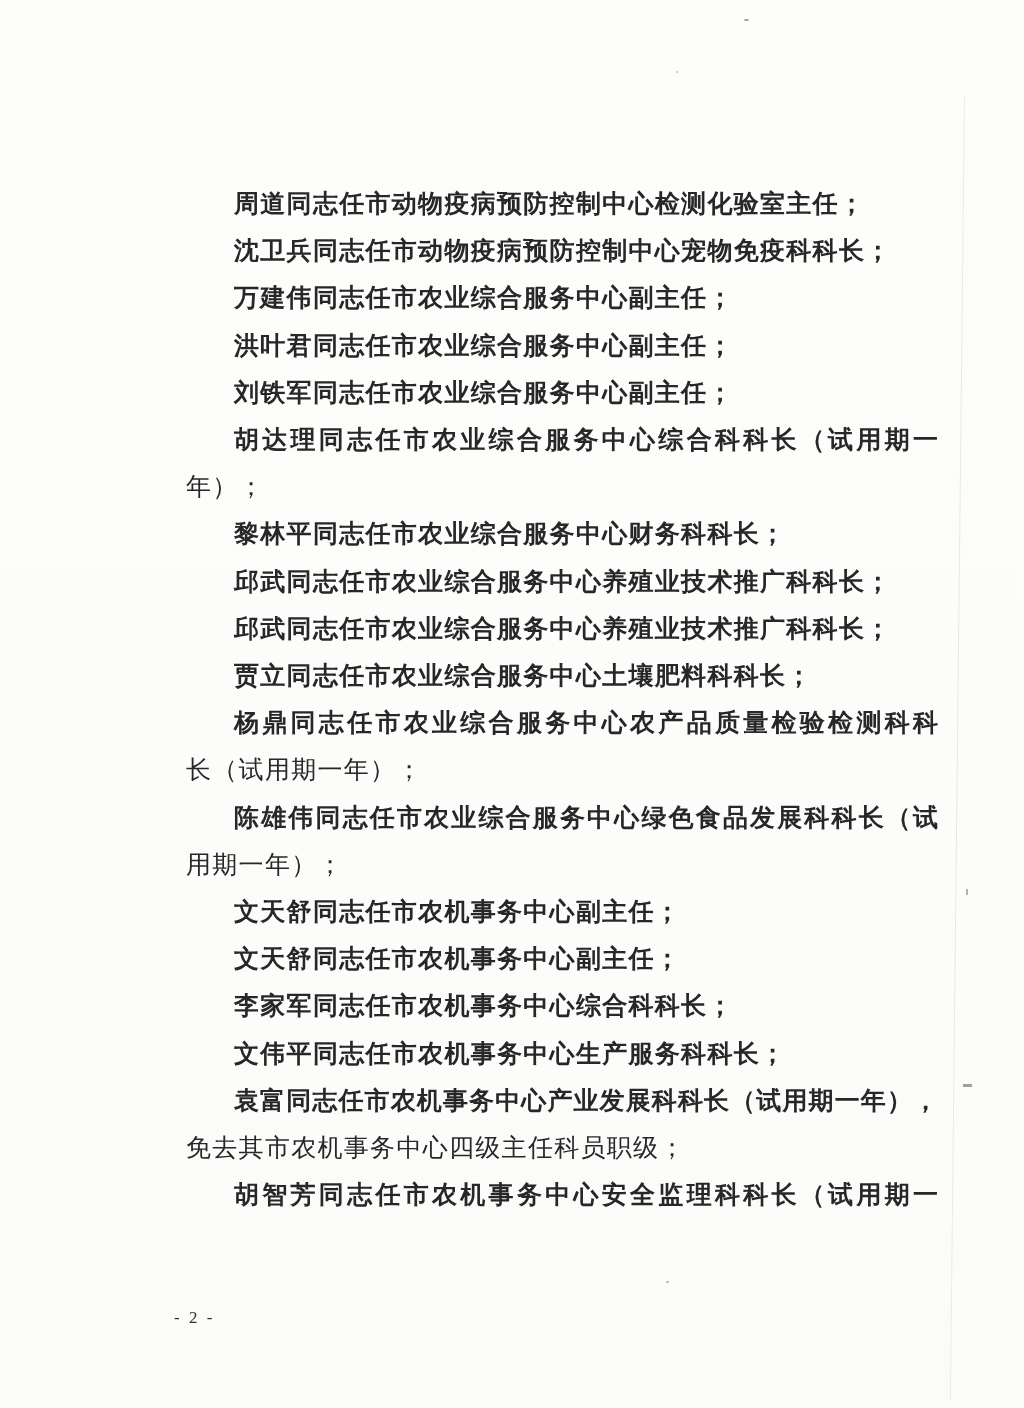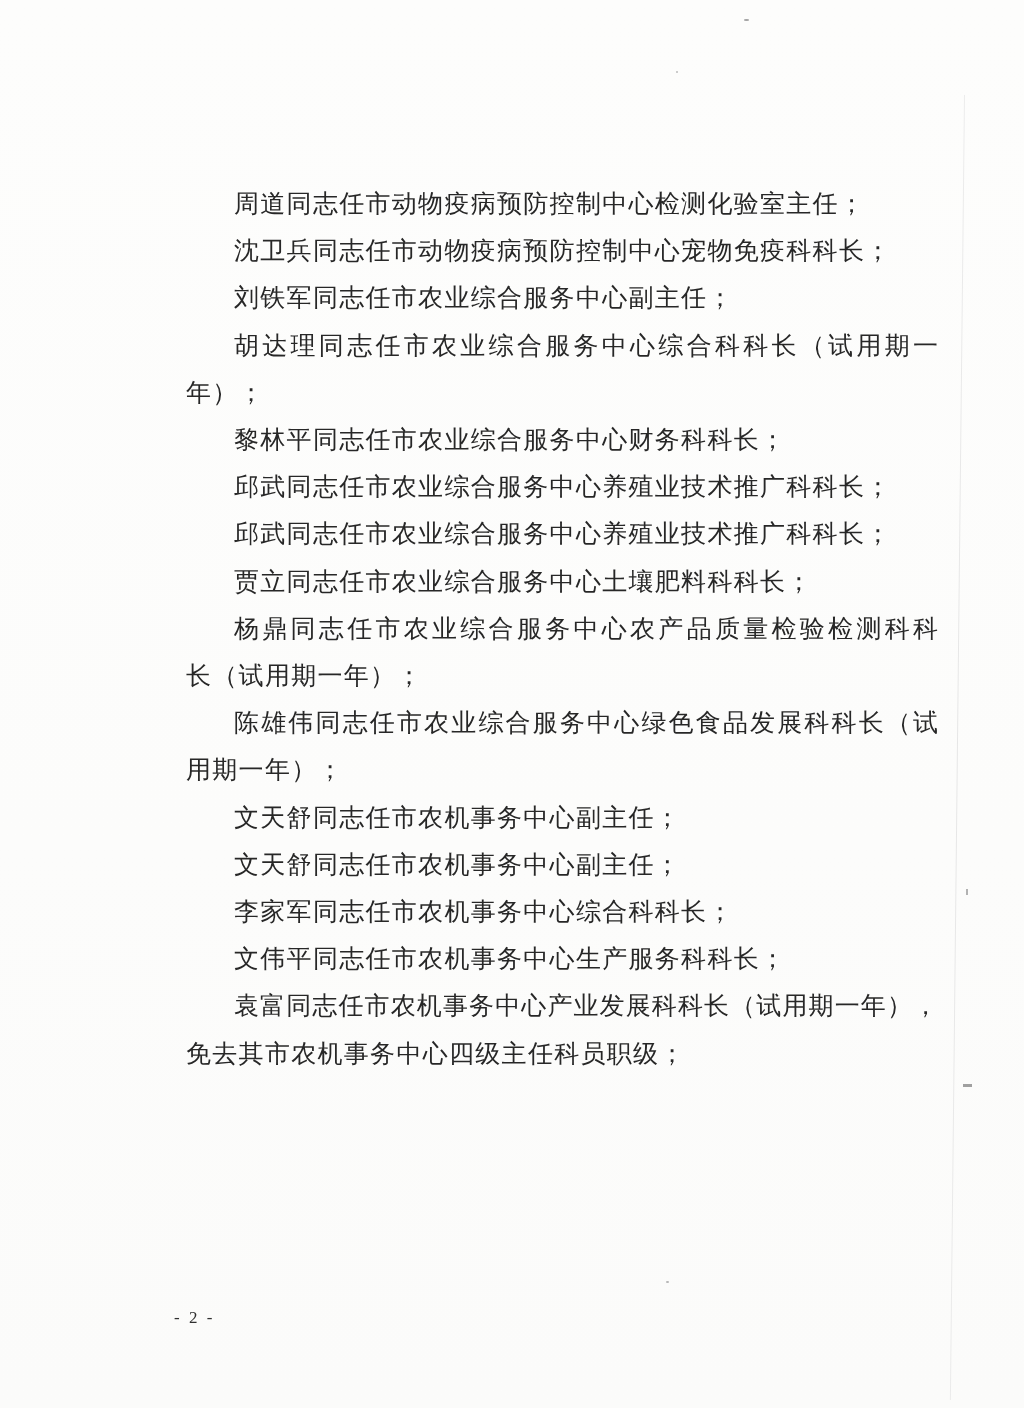--- a/index.html
+++ b/index.html
@@ -23,21 +23,21 @@
     width: 752px;
   }
   .line {
     font-size: 25px;
     line-height: 47.2px;
     letter-spacing: 1.3px;
     white-space: nowrap;
     color: #272727;
     text-rendering: optimizeLegibility;
   }
-  .line.indent { text-indent: 48px; }
+  .line.indent { text-indent: 48px; font-weight: bold; }
   .line.stretch {
     white-space: normal;
     letter-spacing: 0;
     text-align: justify;
     text-align-last: justify;
   }
   .page-number {
     position: absolute;
     left: 174px;
     top: 1308px;
@@ -67,21 +67,23 @@
 <body>
 
 <div class="page">
 
   <div class="text-block">
 
       <p class="line indent">周道同志任市动物疫病预防控制中心检测化验室主任；</p>
 
       <p class="line indent">沈卫兵同志任市动物疫病预防控制中心宠物免疫科科长；</p>
 
+      <p class="line indent">万建伟同志任市农业综合服务中心副主任；</p>
 
+      <p class="line indent">洪叶君同志任市农业综合服务中心副主任；</p>
 
       <p class="line indent">刘铁军同志任市农业综合服务中心副主任；</p>
 
       <p class="line indent stretch">胡达理同志任市农业综合服务中心综合科科长（试用期一</p>
 
       <p class="line">年）；</p>
 
       <p class="line indent">黎林平同志任市农业综合服务中心财务科科长；</p>
 
       <p class="line indent">邱武同志任市农业综合服务中心养殖业技术推广科科长；</p>
@@ -104,20 +106,21 @@
       <p class="line indent">文天舒同志任市农机事务中心副主任；</p>
 
       <p class="line indent">李家军同志任市农机事务中心综合科科长；</p>
 
       <p class="line indent">文伟平同志任市农机事务中心生产服务科科长；</p>
 
       <p class="line indent stretch">袁富同志任市农机事务中心产业发展科科长（试用期一年），</p>
 
       <p class="line">免去其市农机事务中心四级主任科员职级；</p>
 
+      <p class="line indent stretch">胡智芳同志任市农机事务中心安全监理科科长（试用期一</p>
     </div>
 
   <div class="page-number">- 2 -</div>
 
   <div class="crease"></div>
   <div class="speck speck-1"></div>
   <div class="speck speck-2"></div>
   <div class="speck speck-3"></div>
   <div class="speck speck-4"></div>
   <div class="speck speck-5"></div>

